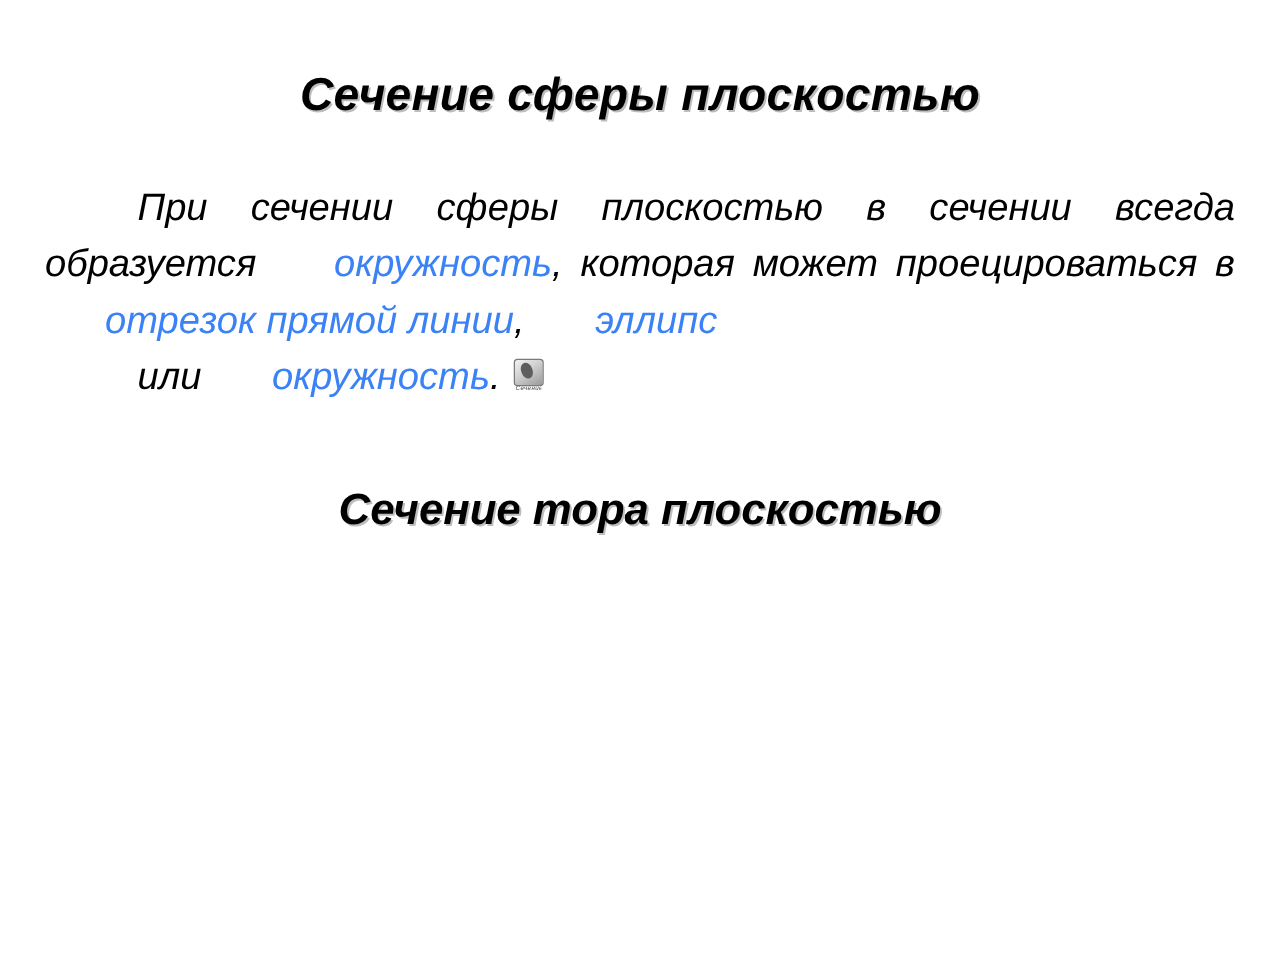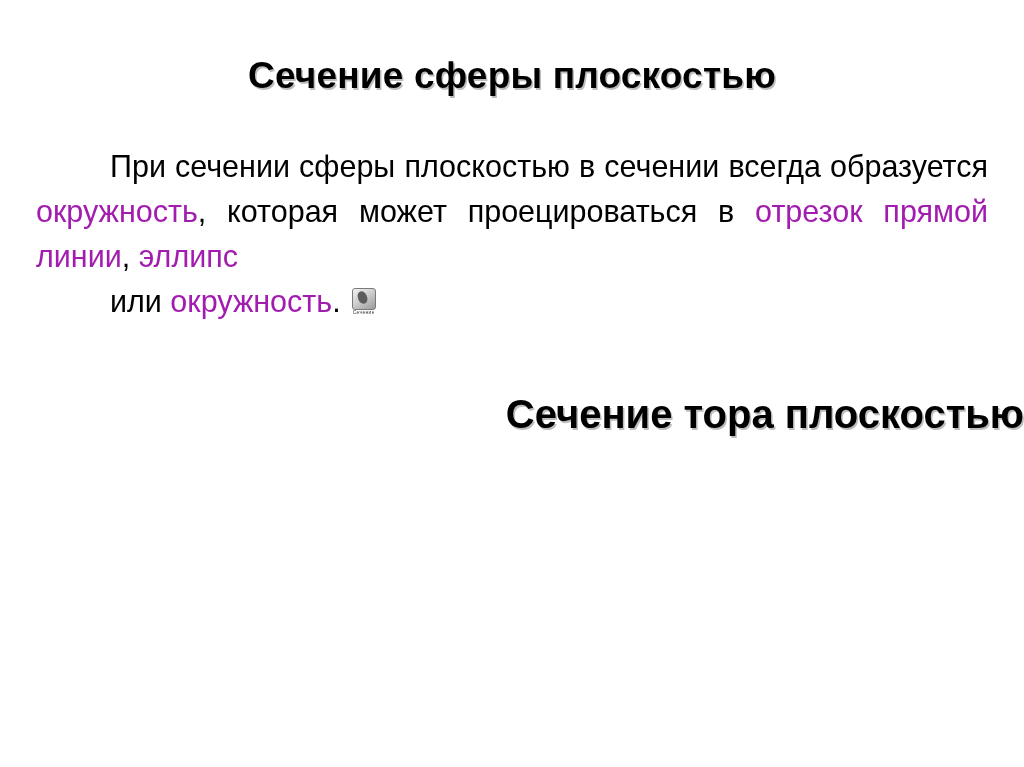--- a/index.html
+++ b/index.html
@@ -13,20 +13,21 @@
     font-family: "Liberation Sans", sans-serif;
     color: #000000;
     overflow: hidden;
   }
   .slide {
     position: relative;
     width: 1024px;
     height: 761px;
     box-sizing: border-box;
     padding: 0;
+    font-style: italic;
   }
   .title1 {
     position: absolute;
     left: 0;
     top: 30px;
     width: 1024px;
     text-align: center;
     font-size: 37px;
     font-weight: bold;
     letter-spacing: 0.2px;
@@ -40,29 +41,30 @@
     font-size: 30.5px;
     line-height: 45px;
     text-align: justify;
     text-justify: inter-word;
     text-indent: 74px;
   }
   .para1 .lastline {
     display: block;
   }
   .red {
-    color: #a21caf;
+    color: #3b82f6;
+    margin-left: 48px;
   }
   .title2 {
     position: absolute;
     left: 0;
     top: 365px;
     width: 1024px;
-    text-align: right;
-    font-size: 40px;
+    text-align: center;
+    font-size: 35px;
     font-weight: bold;
     text-shadow: 1.5px 1.5px 0 #bdbdbd;
   }
   .para2 {
     position: absolute;
     left: 36px;
     top: 435px;
     width: 952px;
     font-size: 30.5px;
     line-height: 47px;

